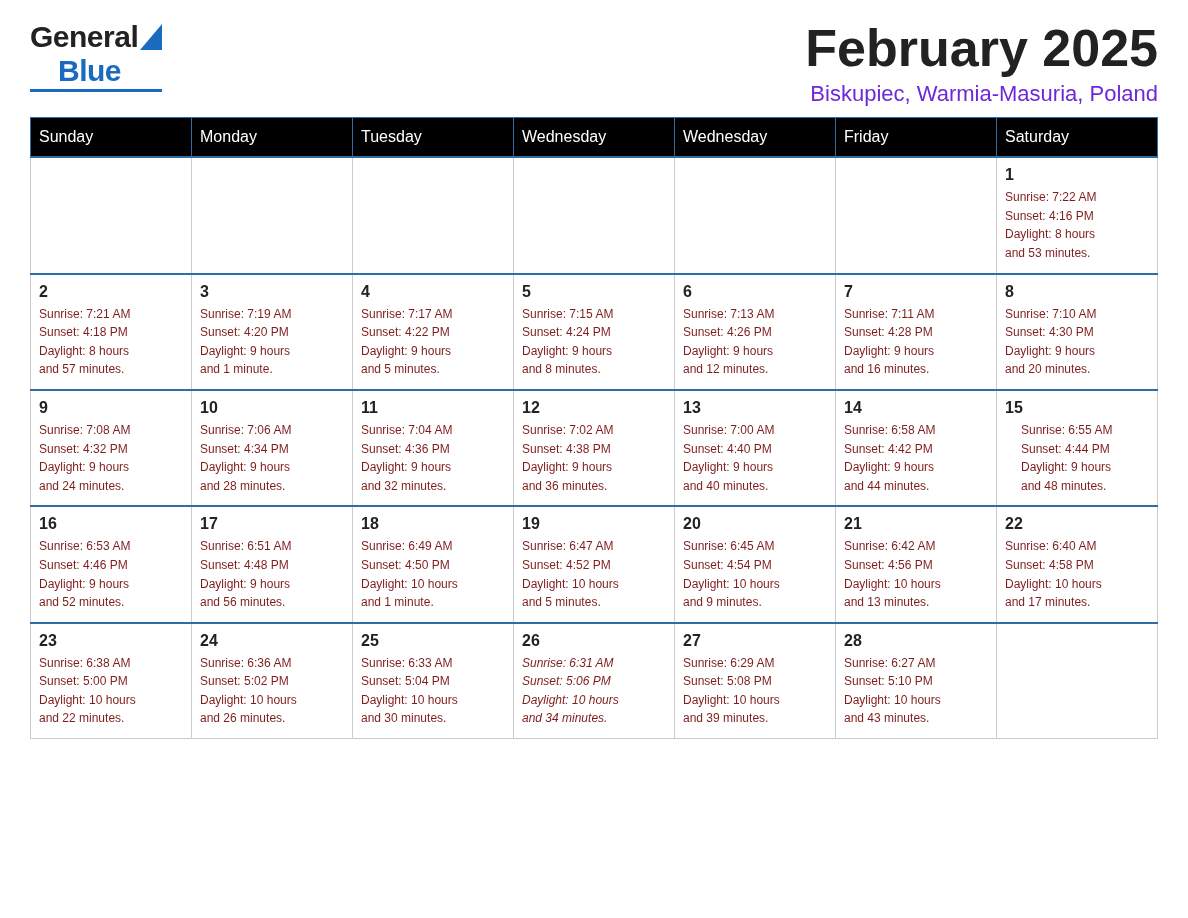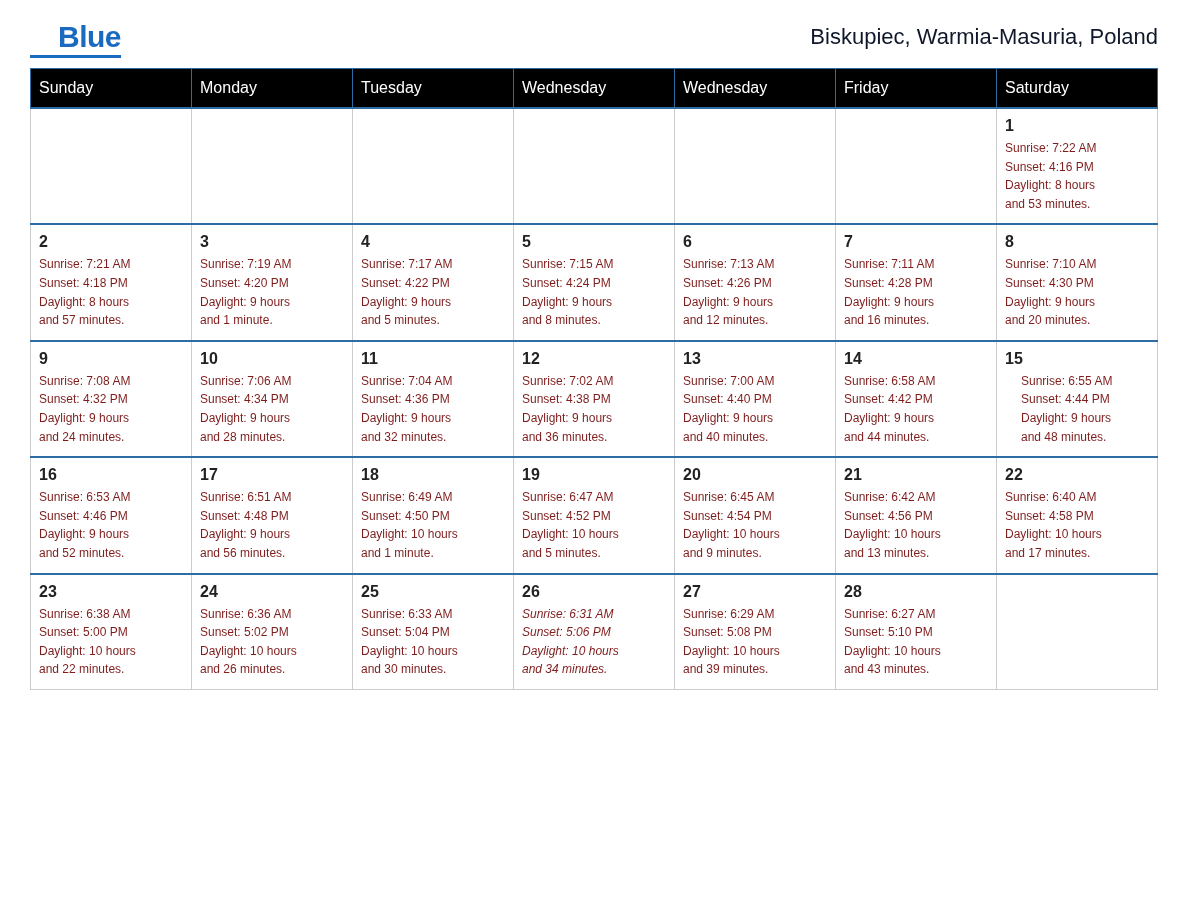--- a/index.html
+++ b/index.html
@@ -21,21 +21,21 @@
       text-align: right;
     }
     .month-title {
       font-size: 52px;
       font-weight: bold;
       color: #222;
       line-height: 1.1;
     }
     .location-title {
       font-size: 22px;
-      color: #0f172a;
+      color: #6d28d9;
       margin-top: 4px;
     }
     .calendar-table {
       width: 100%;
       border-collapse: collapse;
       margin-top: 10px;
     }
     .calendar-table th {
       background: #000000;
       color: #fff;
@@ -114,26 +114,33 @@
       height: 3px;
       background: #1a6bbf;
       margin-top: 1px;
     }
   </style>
 </head>
 <body>
 
 <div class="header">
   <div class="logo-svg-area">
+    <div class="logo-row">
+      <span class="logo-general">General</span>
+      <svg class="logo-triangle-svg" width="22" height="26" viewBox="0 0 22 26" style="margin-left:2px; margin-bottom:4px;">
+        <polygon points="0,26 22,26 22,0" fill="#1a6bbf"></polygon>
+      </svg>
+    </div>
     <div class="logo-blue-row">
       <span class="logo-blue-text">Blue</span>
     </div>
     <div class="logo-underline"></div>
   </div>
   <div class="title-area">
+    <div class="month-title">February 2025</div>
     <div class="location-title">Biskupiec, Warmia-Masuria, Poland</div>
   </div>
 </div>
 
 <table class="calendar-table">
   <thead>
     <tr>
     <th>Sunday</th>
         <th>Monday</th>
         <th>Tuesday</th>

